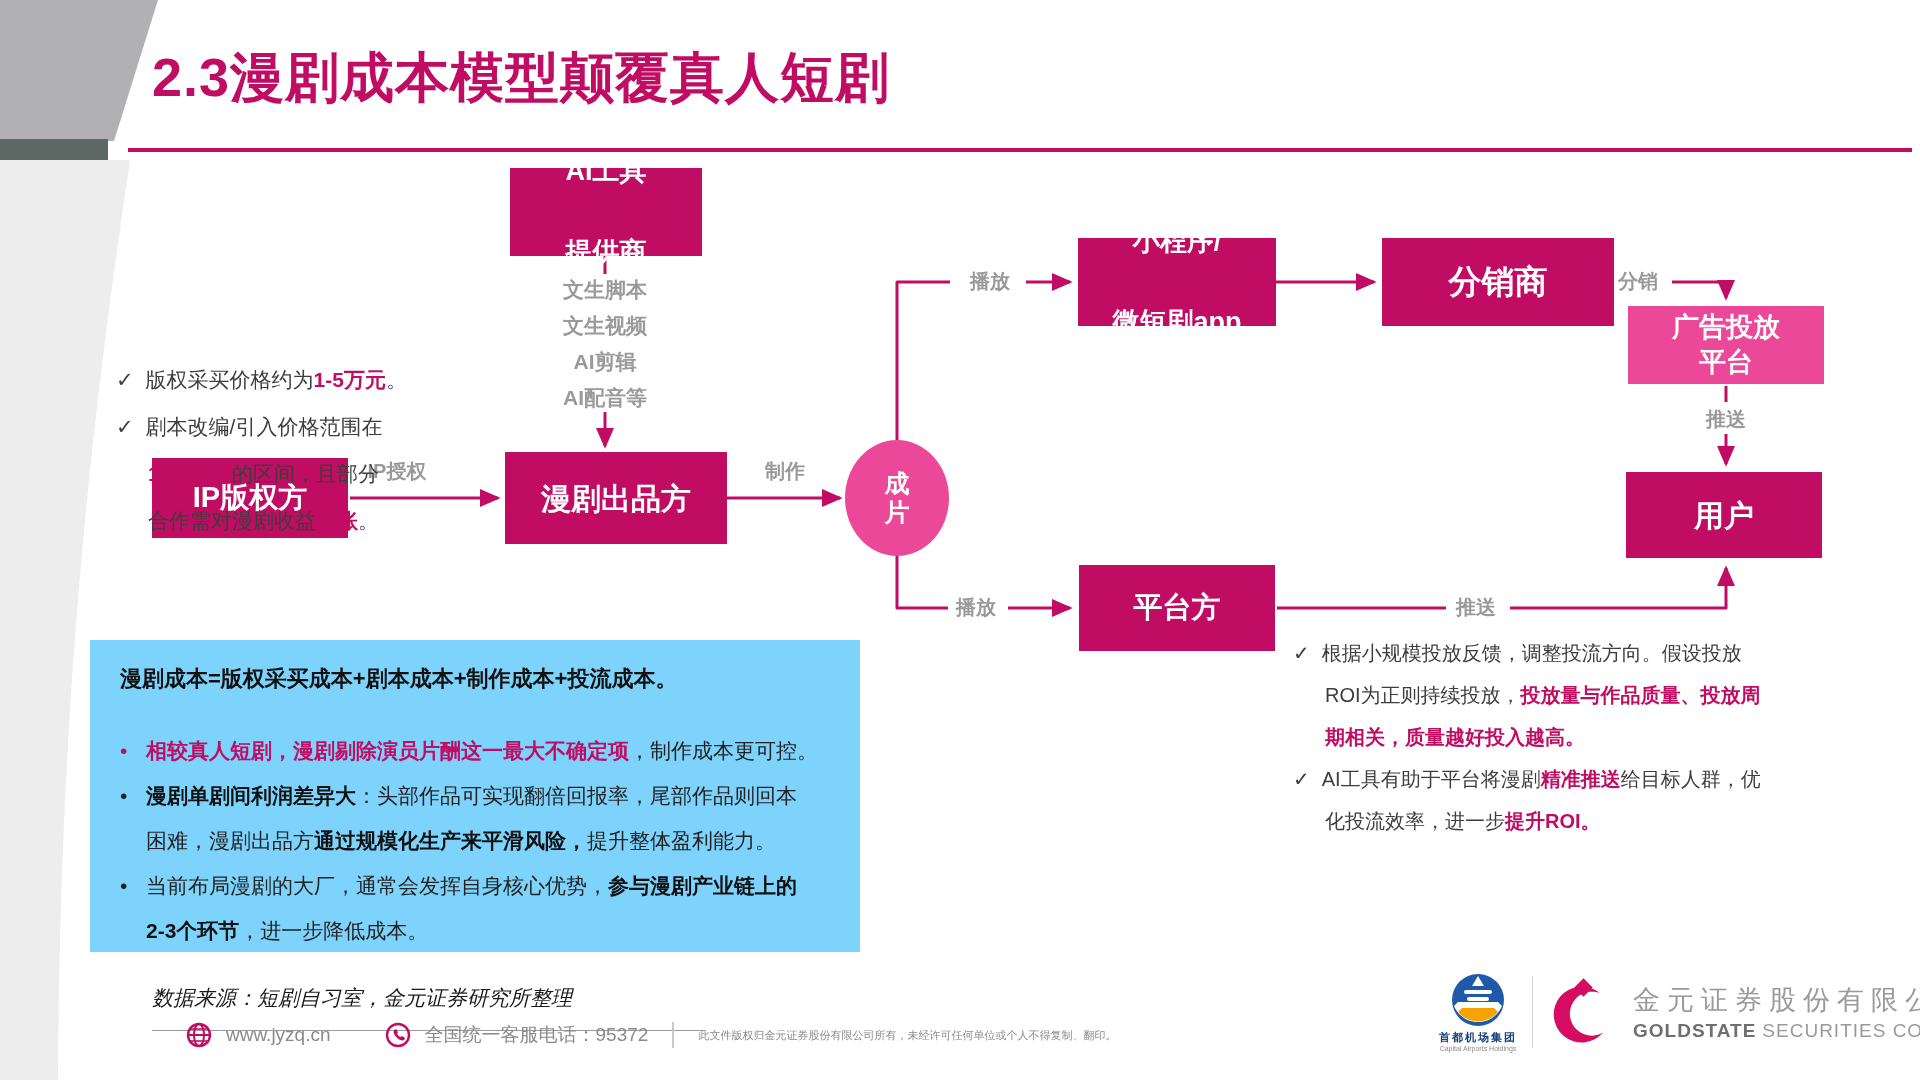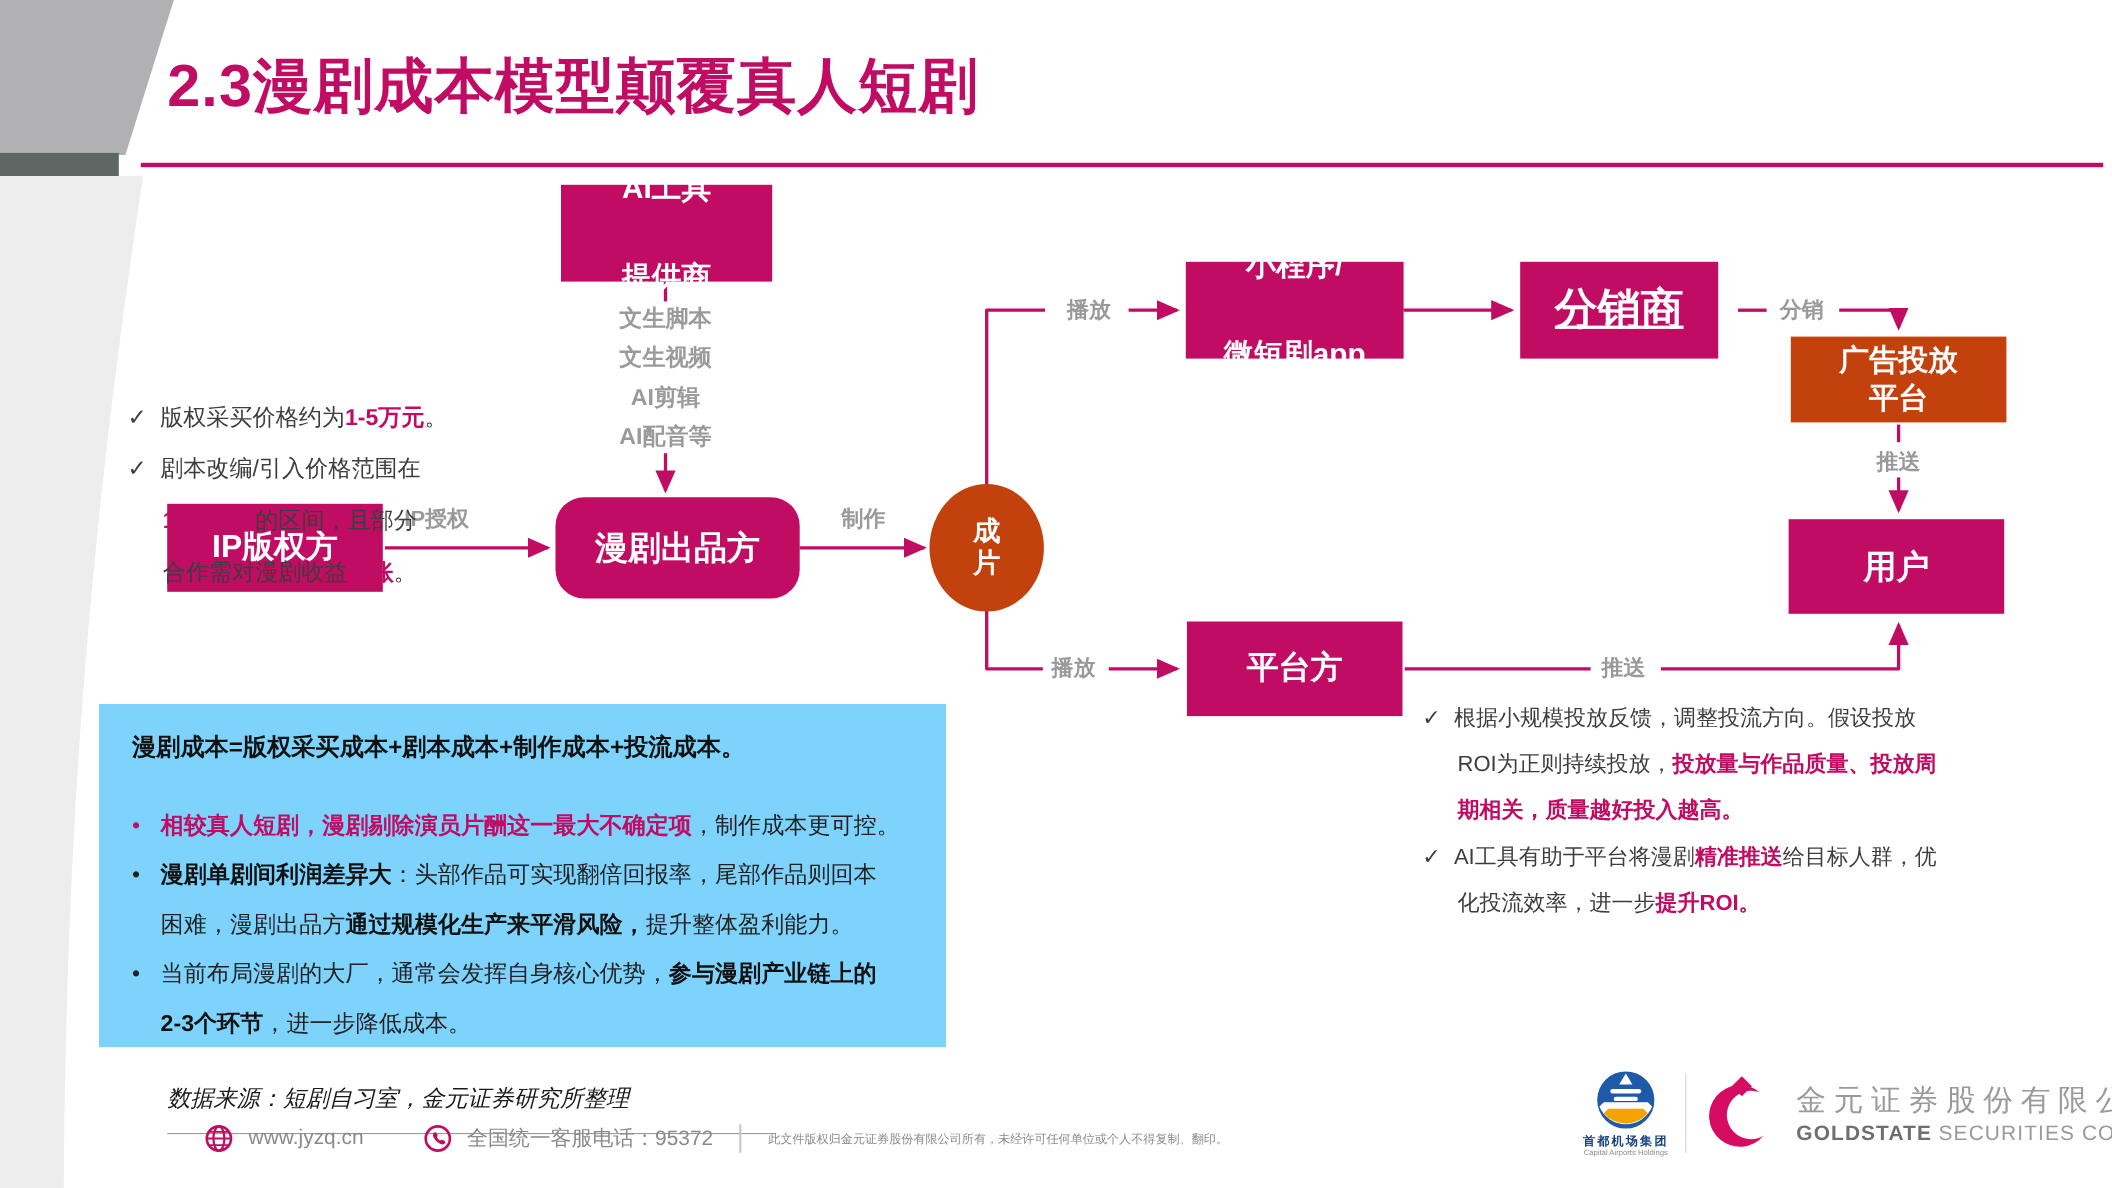--- a/index.html
+++ b/index.html
@@ -7,21 +7,21 @@
          font-family:"Liberation Sans","DejaVu Sans",sans-serif;color:#222;}
   svg.deco,svg.wires{position:absolute;left:0;top:0;pointer-events:none;}
   .page-title{position:absolute;left:152px;top:42px;font-size:54px;font-weight:800;
               color:#C00D63;letter-spacing:1px;}
   .title-rule{position:absolute;left:128px;top:148px;width:1784px;height:4px;background:#C00D63;}
 
   
   .node{position:absolute;display:flex;flex-direction:column;align-items:center;justify-content:center;
         color:#fff;font-weight:700;text-align:center;line-height:1.3;}
   .node.accent{background:#C00D63;gap:46px;}
-  .node.gray{background:#c2410c;justify-content:center;}
+  .node.gray{background:#ec4899;justify-content:center;}
   .circle{border-radius:50%;}
   .edge-label{position:absolute;color:#999;font-weight:700;font-size:20px;text-align:center;}
 
   
   .tool-list{position:absolute;left:495px;top:272px;width:220px;text-align:center;}
   .tool-list div{font-size:21px;font-weight:700;color:#9a9a9a;line-height:36px;}
 
   
   .notes{position:absolute;color:#3d3d3d;}
   .left-notes{left:116px;top:356px;width:320px;font-size:21px;line-height:47px;}
@@ -110,35 +110,35 @@
     <div>文生脚本</div>
     <div>文生视频</div>
     <div>AI剪辑</div>
     <div>AI配音等</div>
   </div>
 
   <div class="node accent" style="left:152px;top:458px;width:196px;height:80px;font-size:29px;justify-content:center;">
     <span>IP版权方</span>
   </div>
 
-  <div class="node accent" style="left:505px;top:452px;width:222px;height:92px;font-size:30px;border-radius:26px;">
+  <div class="node accent" style="left:505px;top:452px;width:222px;height:92px;font-size:30px;">
     <span>漫剧出品方</span>
   </div>
 
   <div class="node gray circle" style="left:845px;top:440px;width:104px;height:116px;font-size:25px;line-height:1.15;">
     <span>成</span>
     <span>片</span>
   </div>
 
   <div class="node accent" style="left:1078px;top:238px;width:198px;height:88px;font-size:27px;">
     <span>小程序/</span>
     <span>微短剧app</span>
   </div>
 
-  <div class="node accent" style="left:1382px;top:238px;width:180px;height:88px;font-size:39px;text-decoration:underline;">
+  <div class="node accent" style="left:1382px;top:238px;width:232px;height:88px;font-size:33px;">
     <span>分销商</span>
   </div>
 
   <div class="node gray" style="left:1628px;top:306px;width:196px;height:78px;font-size:27px;">
     <span>广告投放</span>
     <span>平台</span>
   </div>
 
   <div class="node accent" style="left:1626px;top:472px;width:196px;height:86px;font-size:30px;">
     <span>用户</span>

